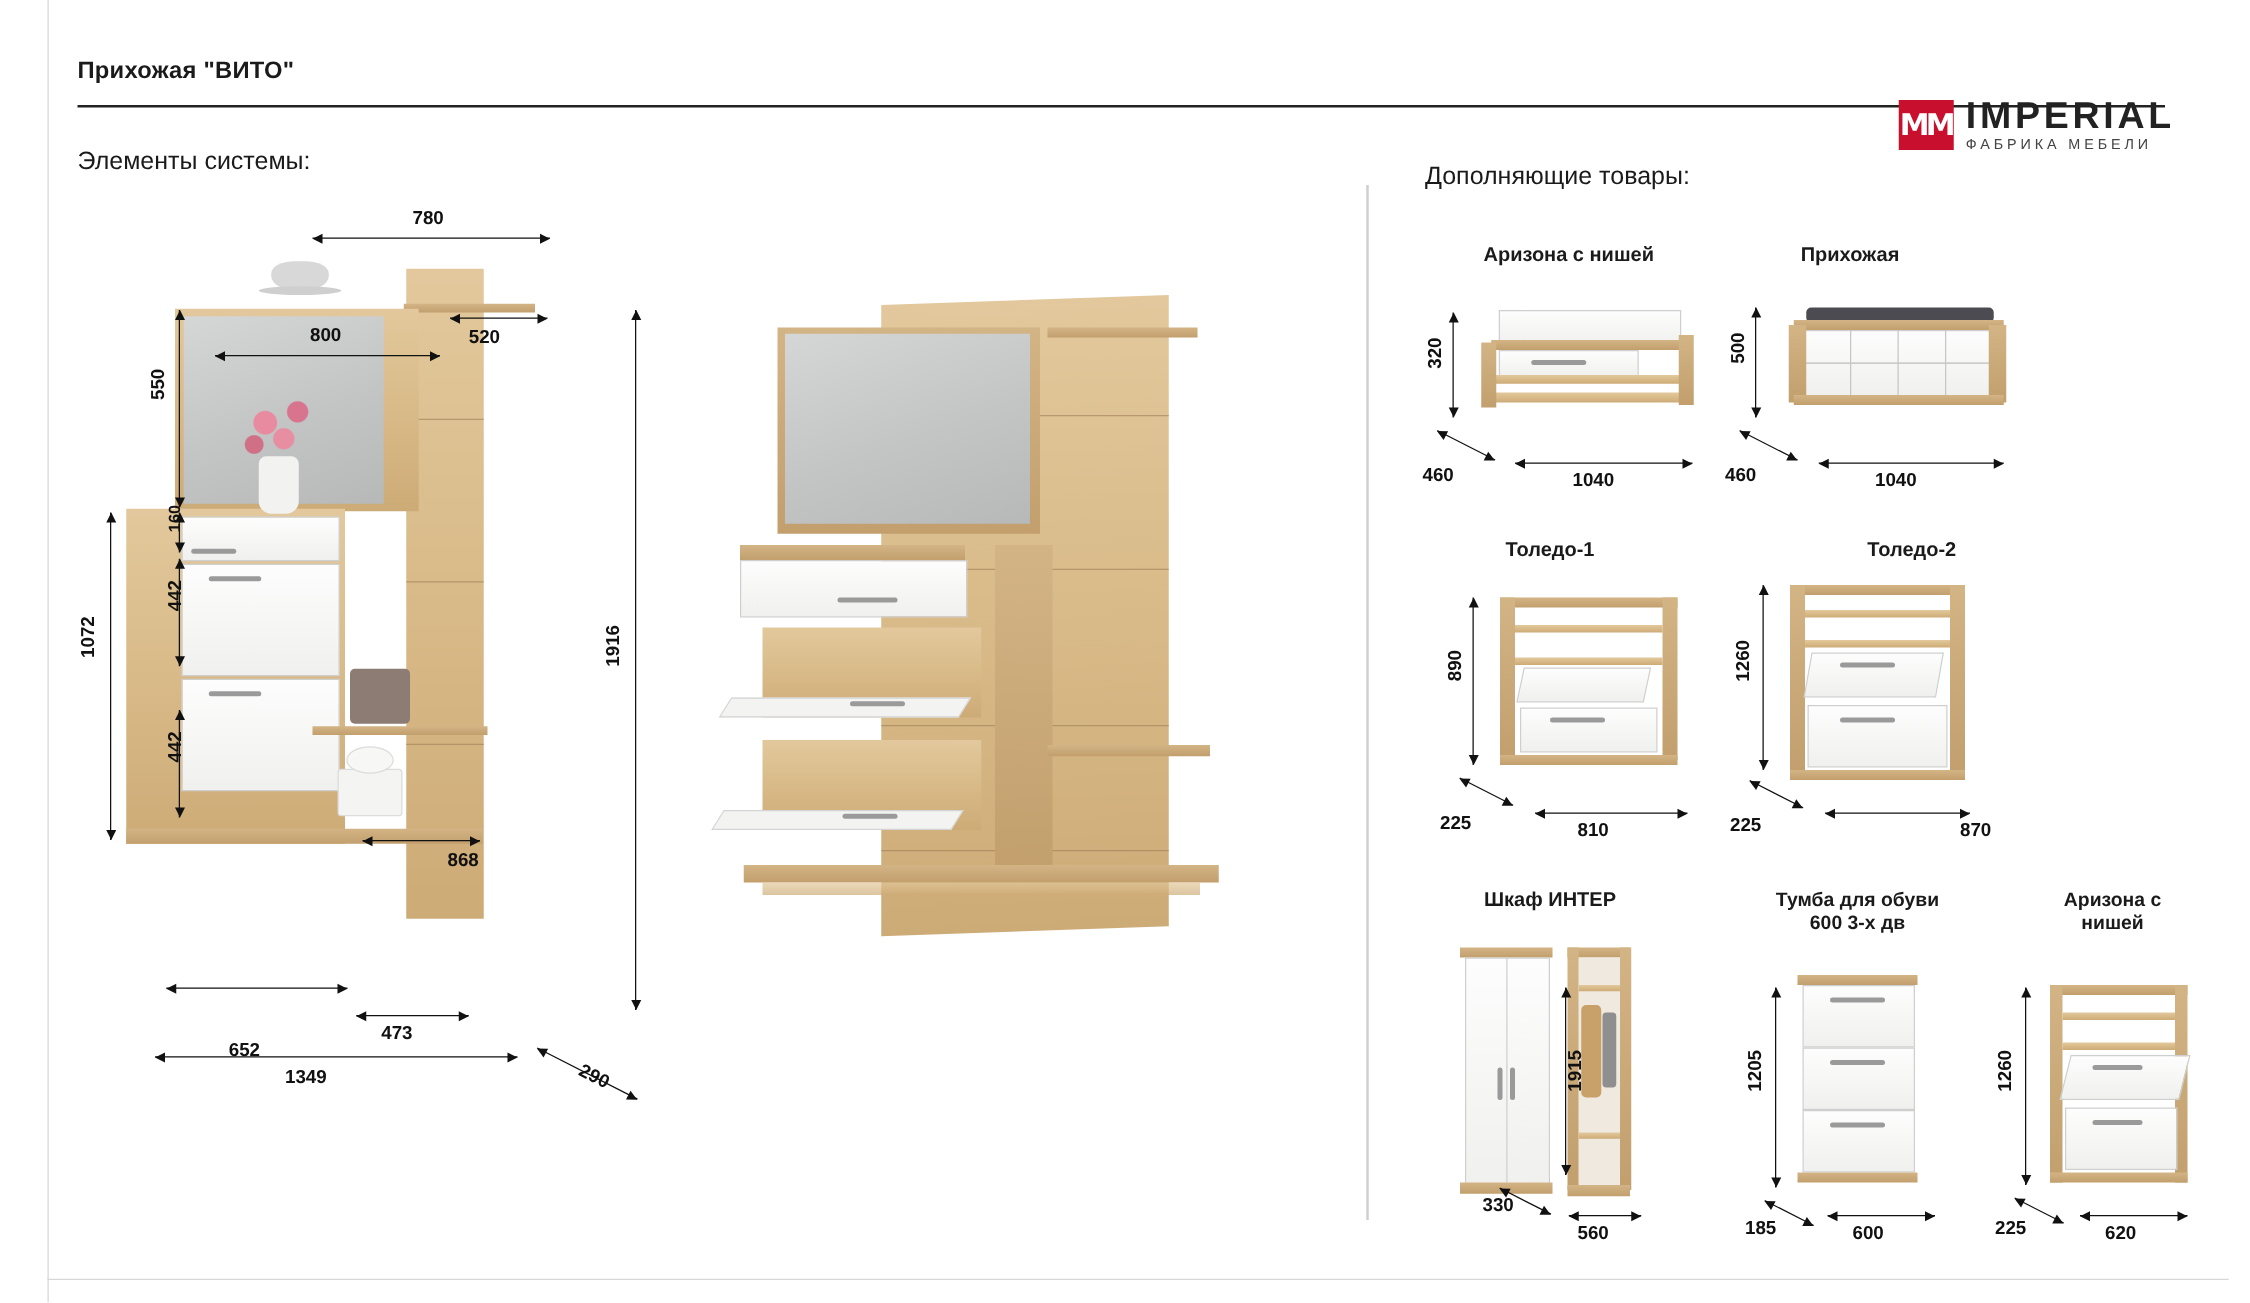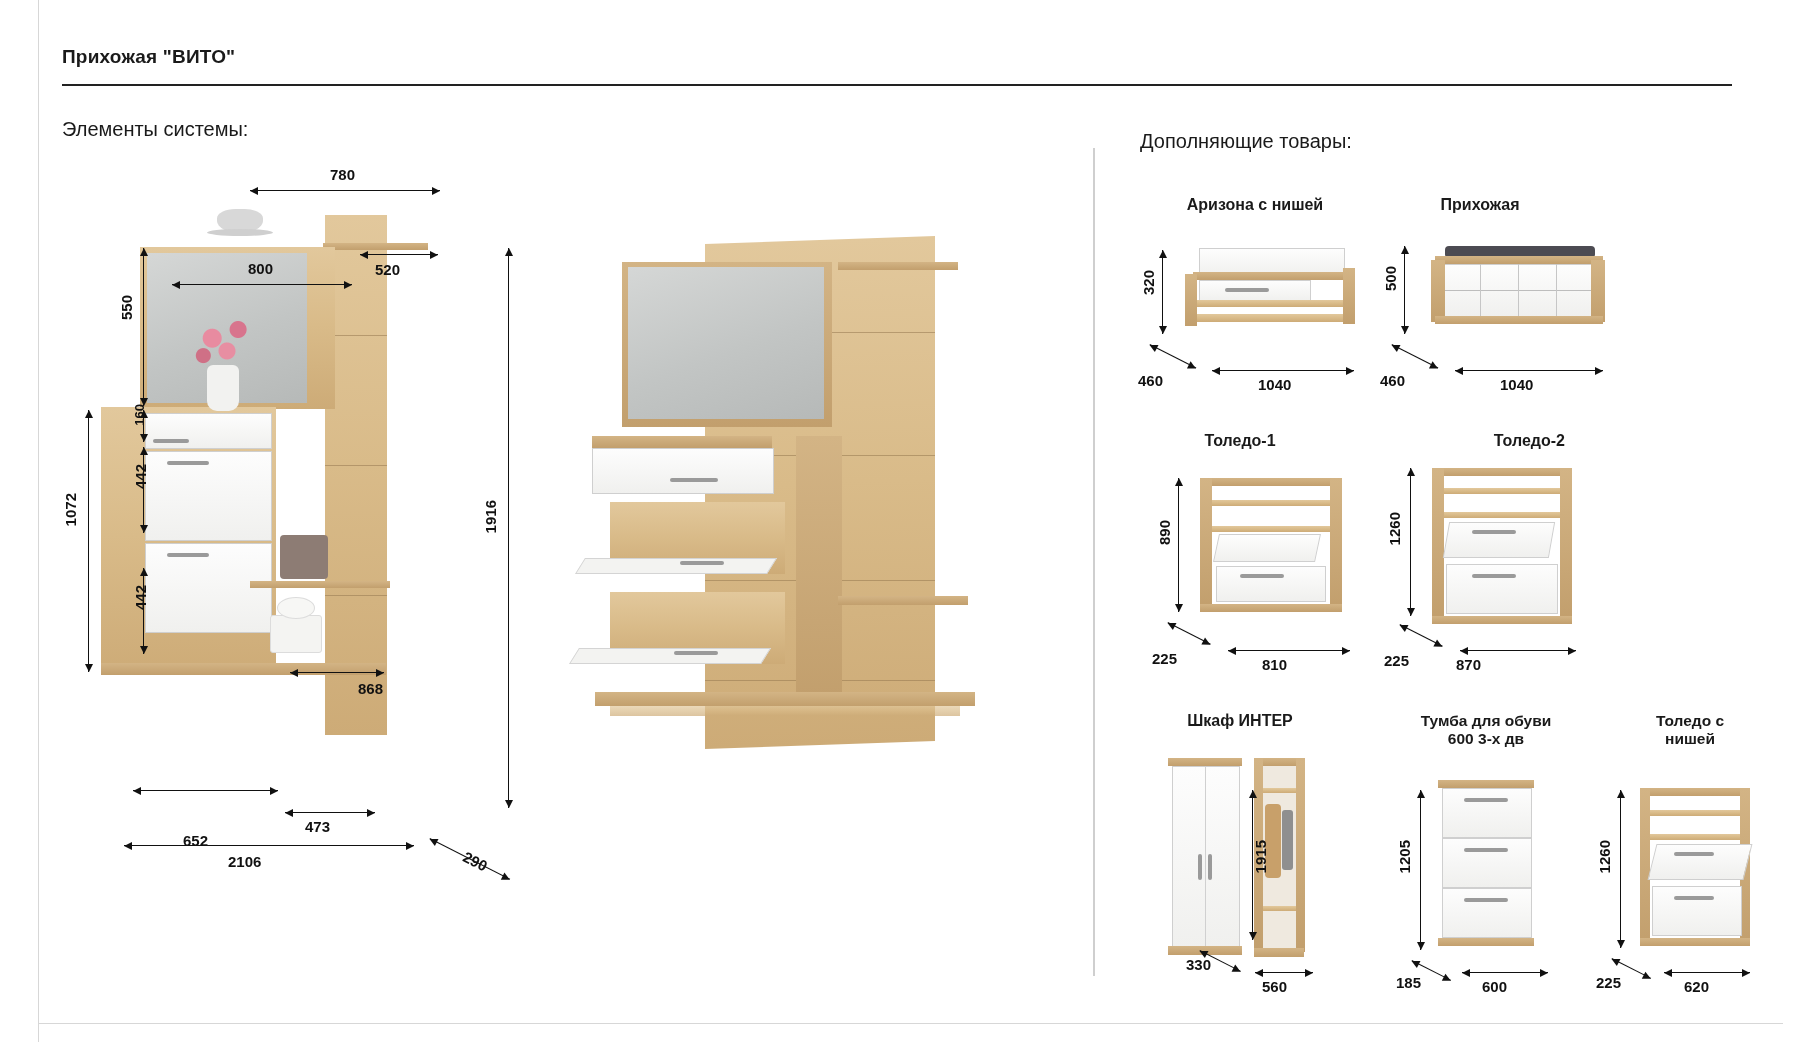--- a/index.html
+++ b/index.html
@@ -54,20 +54,29 @@
 <body>
 
 <div id="sheet">
 
   <div class="border-left"></div>
   <div class="border-bottom"></div>
 
   <div class="title">Прихожая "ВИТО"</div>
   <div class="rule"></div>
 
+  <div class="logo">
+    <div class="logo-mark">
+        <span>MM</span>
+      </div>
+    <div class="logo-text">
+      <div class="logo-name">IMPERIAL</div>
+      <div class="logo-sub">ФАБРИКА МЕБЕЛИ</div>
+    </div>
+  </div>
 
   <div class="sub sub-left">Элементы системы:</div>
   <div class="sub sub-right">Дополняющие товары:</div>
 
   <div class="divider-v"></div>
 
   <div class="thumb" style="left:95px;top:215px;width:360px;height:560px;">
 
     <div class="wood" style="position:absolute;left:230px;top:0;width:62px;height:520px;"></div>
     <div class="panelline" style="left:230px;top:120px;width:62px;"></div>
@@ -130,21 +139,21 @@
   <div class="arrow-h" style="left:290px;top:672px;width:94px;"></div>
   <div class="dim b" style="left:358px;top:680px;">868</div>
 
   <div class="arrow-h" style="left:133px;top:790px;width:145px;"></div>
   <div class="dim b" style="left:183px;top:832px;">652</div>
 
   <div class="arrow-h" style="left:285px;top:812px;width:90px;"></div>
   <div class="dim b" style="left:305px;top:818px;">473</div>
 
   <div class="arrow-h" style="left:124px;top:845px;width:290px;"></div>
-  <div class="dim b" style="left:228px;top:853px;">2106</div>
+  <div class="dim b" style="left:228px;top:853px;">1349</div>
 
   <div class="arrow-h rot" style="left:430px;top:838px;width:90px;transform:rotate(27deg);"></div>
   <div class="dim b" style="left:468px;top:848px;transform:rotate(27deg);transform-origin:left top;">290</div>
 
   <div class="thumb" style="left:600px;top:240px;width:420px;height:560px;">
 
     <div class="wood" style="position:absolute;left:105px;top:0;width:230px;height:505px;transform:skewY(-2deg);"></div>
     <div class="panelline" style="left:105px;top:92px;width:230px;"></div>
     <div class="panelline" style="left:105px;top:215px;width:230px;"></div>
     <div class="panelline" style="left:105px;top:340px;width:230px;"></div>
@@ -241,21 +250,21 @@
     <div class="handle" style="left:40px;top:62px;width:44px;"></div>
     <div class="white" style="position:absolute;left:14px;top:96px;width:110px;height:48px;"></div>
     <div class="handle" style="left:40px;top:106px;width:44px;"></div>
     <div class="wood-d" style="position:absolute;left:0;top:148px;width:140px;height:8px;"></div>
   </div>
   <div class="arrow-v" style="left:1410px;top:468px;height:148px;"></div>
   <div class="dim b vt" style="left:1386px;top:512px;">1260</div>
   <div class="arrow-h rot" style="left:1400px;top:624px;width:48px;transform:rotate(27deg);"></div>
   <div class="dim b" style="left:1384px;top:652px;">225</div>
   <div class="arrow-h" style="left:1460px;top:650px;width:116px;"></div>
-  <div class="dim b" style="left:1456px;top:656px;">870</div>
+  <div class="dim b" style="left:1568px;top:656px;">870</div>
 
   <div class="cap" style="left:1140px;top:712px;width:200px;">Шкаф ИНТЕР</div>
   <div class="thumb" style="left:1168px;top:758px;width:140px;height:200px;">
     <div class="wood-d" style="position:absolute;left:0;top:0;width:74px;height:8px;"></div>
     <div class="white" style="position:absolute;left:4px;top:8px;width:66px;height:180px;"></div>
     <div style="position:absolute;left:37px;top:8px;width:1px;height:180px;background:#d0d0d0;"></div>
     <div class="handle" style="left:30px;top:96px;width:4px;height:26px;border-radius:2px;"></div>
     <div class="handle" style="left:40px;top:96px;width:4px;height:26px;border-radius:2px;"></div>
     <div class="wood-d" style="position:absolute;left:0;top:188px;width:74px;height:9px;"></div>
 
@@ -292,21 +301,21 @@
     <div class="wood-d" style="position:absolute;left:0;top:158px;width:96px;height:8px;"></div>
   </div>
   <div class="arrow-v" style="left:1420px;top:790px;height:160px;"></div>
   <div class="dim b vt" style="left:1396px;top:840px;">1205</div>
   <div class="arrow-h rot" style="left:1412px;top:960px;width:44px;transform:rotate(27deg);"></div>
   <div class="dim b" style="left:1396px;top:974px;">185</div>
   <div class="arrow-h" style="left:1462px;top:972px;width:86px;"></div>
   <div class="dim b" style="left:1482px;top:978px;">600</div>
 
   <div class="cap sm" style="left:1610px;top:712px;width:160px;">
-    <span>Толедо с</span><br>
+    <span>Аризона с</span><br>
     <span>нишей</span>
   </div>
   <div class="thumb" style="left:1640px;top:788px;width:130px;height:170px;">
     <div class="wood-d" style="position:absolute;left:0;top:0;width:110px;height:8px;"></div>
     <div class="wood-d" style="position:absolute;left:0;top:0;width:10px;height:158px;"></div>
     <div class="wood-d" style="position:absolute;left:100px;top:0;width:10px;height:158px;"></div>
     <div class="wood" style="position:absolute;left:10px;top:22px;width:90px;height:6px;"></div>
     <div class="wood" style="position:absolute;left:10px;top:46px;width:90px;height:6px;"></div>
     <div class="white" style="position:absolute;left:12px;top:56px;width:94px;height:34px;transform:skewX(-14deg);"></div>
     <div class="handle" style="left:34px;top:64px;width:40px;"></div>

